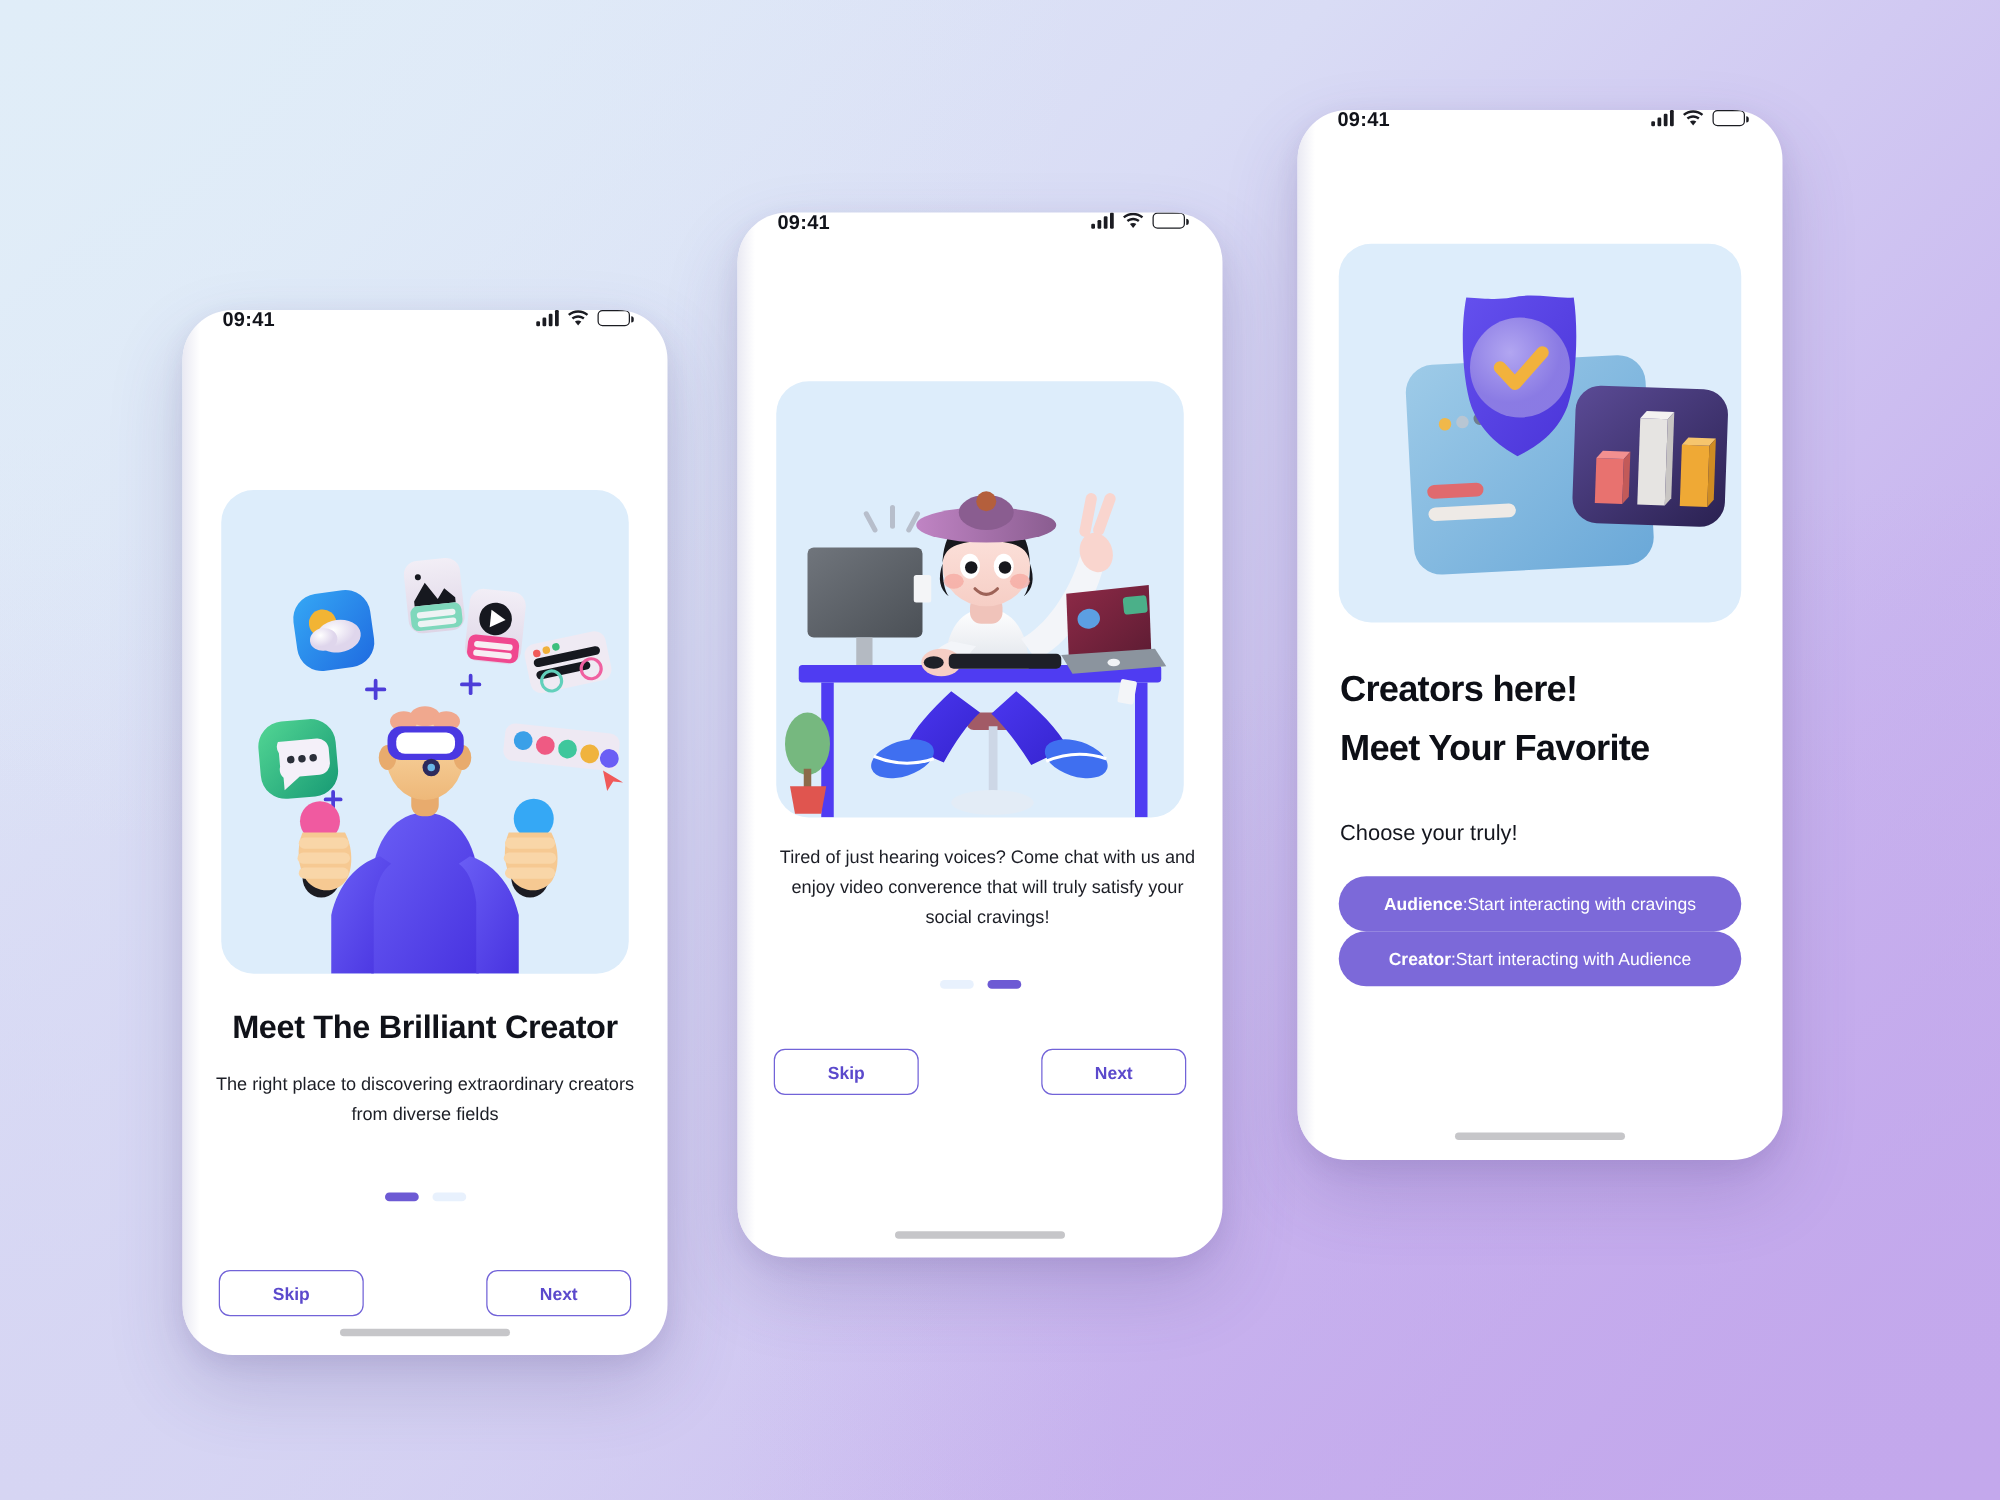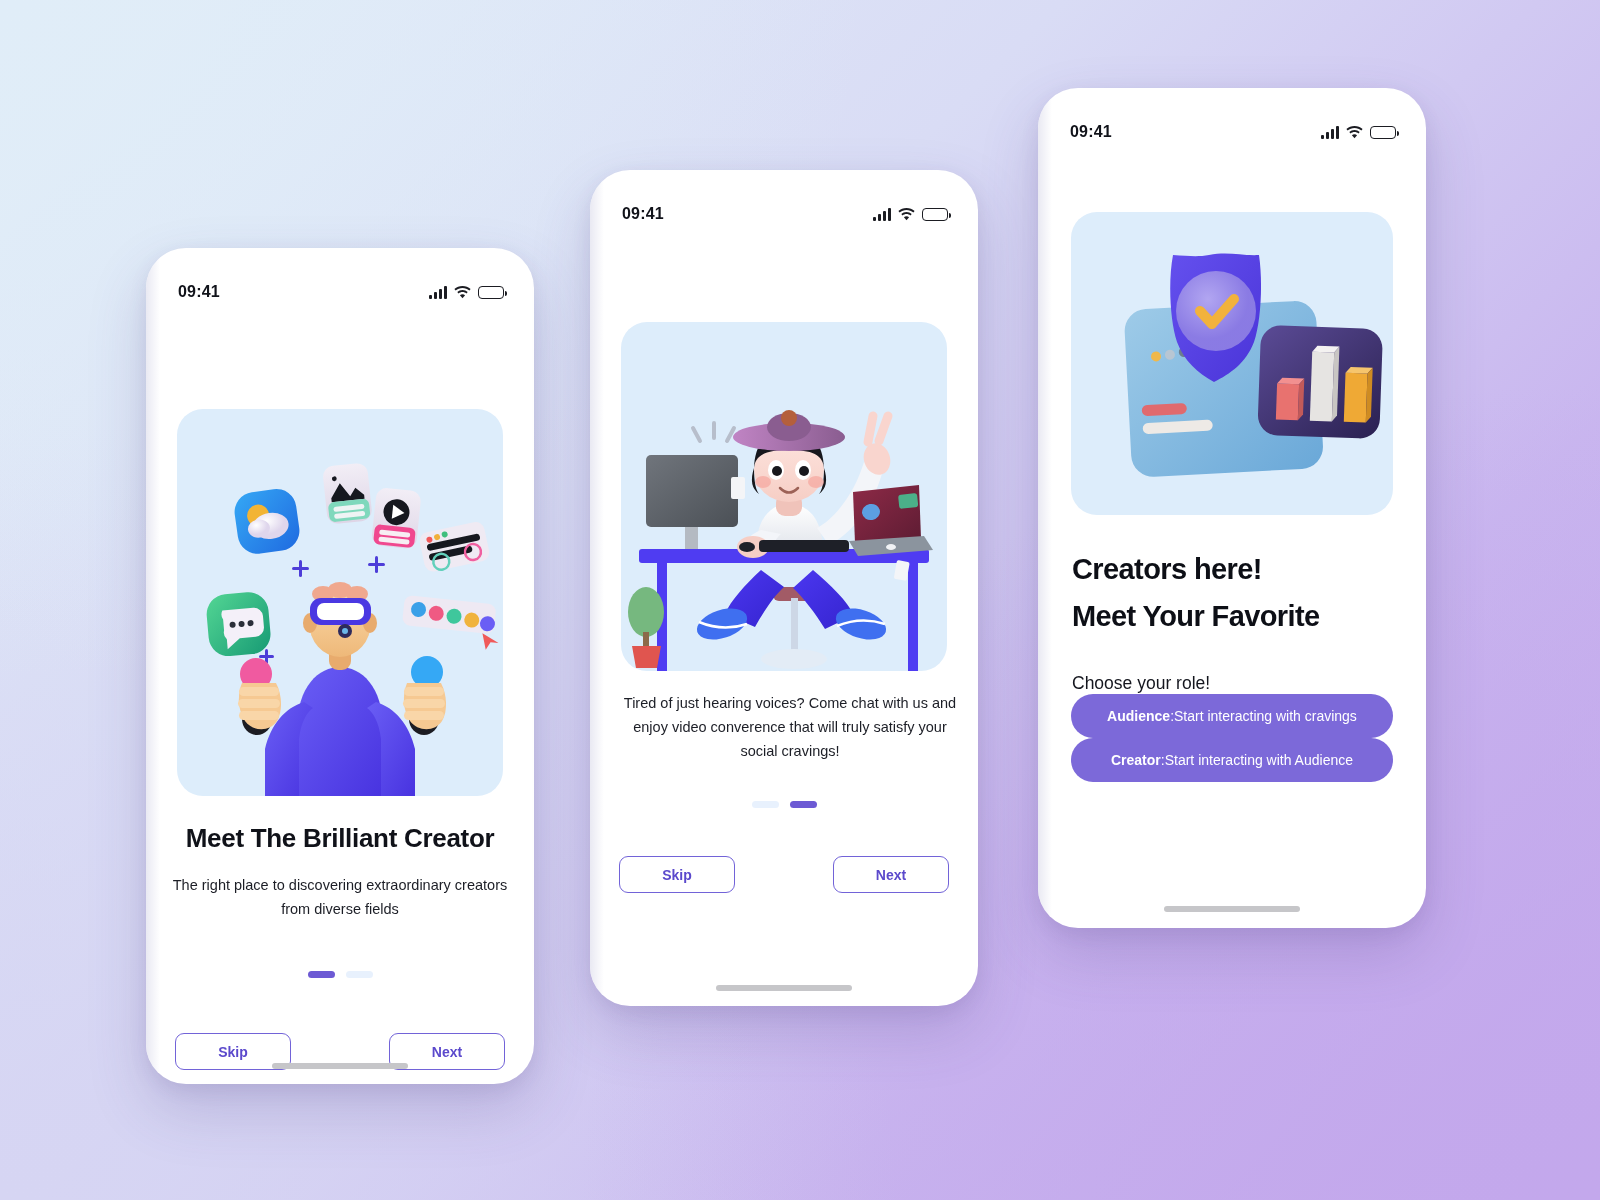--- a/index.html
+++ b/index.html
@@ -32,23 +32,22 @@
     pointer-events:none;
   }
   #phone1 { left: 146px; top: 248px; width: 388px; height: 836px; }
   #phone2 { left: 590px; top: 170px; width: 388px; height: 836px; }
   #phone3 { left: 1038px; top: 88px; width: 388px; height: 840px; }
 
   
   .statusbar {
     position: relative;
     height: 54px;
-    display: flex; align-items: center; justify-content: space-between;
+    display: flex; align-items: flex-start; justify-content: space-between;
     padding: 0 30px 0 32px;
-    margin-top: 17px;
   }
   .status-time {
     font-size: 16px; font-weight: bold; color: #11131a;
     letter-spacing: .2px;
   }
   .status-icons { display: flex; align-items: center; gap: 7px; }
   .signal-icon { display: flex; align-items: flex-end; gap: 2px; height: 13px; }
   .signal-icon i { display:block; width: 3px; background:#1b1c22; border-radius:1px; }
   .signal-icon i:nth-child(1){ height:4px; }
   .signal-icon i:nth-child(2){ height:7px; }
@@ -131,21 +130,21 @@
   #phone3 .rolelabel {
     margin: 33px 34px 0 34px; font-size: 17.5px; color: #14161e;
   }
   #phone3 .rolebtn {
     margin: 0 33px; height: 44px;
     background: #7c69d9; border-radius: 23px;
     display:flex; align-items:center; justify-content:center;
     color:#fff; font-size: 14px; cursor:pointer;
   }
   #phone3 .rolebtn .strong { font-weight: bold; }
-  #phone3 #role-audience { }
+  #phone3 #role-audience { margin-top: 24px; }
   #phone3 #role-creator { }
   #phone3 .home-indicator { bottom: 16px; }
 </style>
 </head>
 <body>
 
 <div class="phone" id="phone1">
 
   <div class="statusbar">
     <div class="status-time">09:41</div>
@@ -530,21 +529,21 @@
         <path d="M129 99 l12 13 l22 -25" stroke="#f2b23c" stroke-width="10" fill="none" stroke-linecap="round" stroke-linejoin="round"></path>
       </g>
     </svg>
   </div>
 
   <div class="headline">
     <div>Creators here!</div>
     <div>Meet Your Favorite</div>
   </div>
 
-  <div class="rolelabel">Choose your role!</div>
+  <div class="rolelabel">Choose your truly!</div>
 
   <div class="rolebtn" id="role-audience">
     <span class="strong">Audience</span>
     <span> : </span>
     <span>Start interacting with cravings</span>
   </div>
 
   <div class="rolebtn" id="role-creator">
     <span class="strong">Creator</span>
     <span> : </span>

